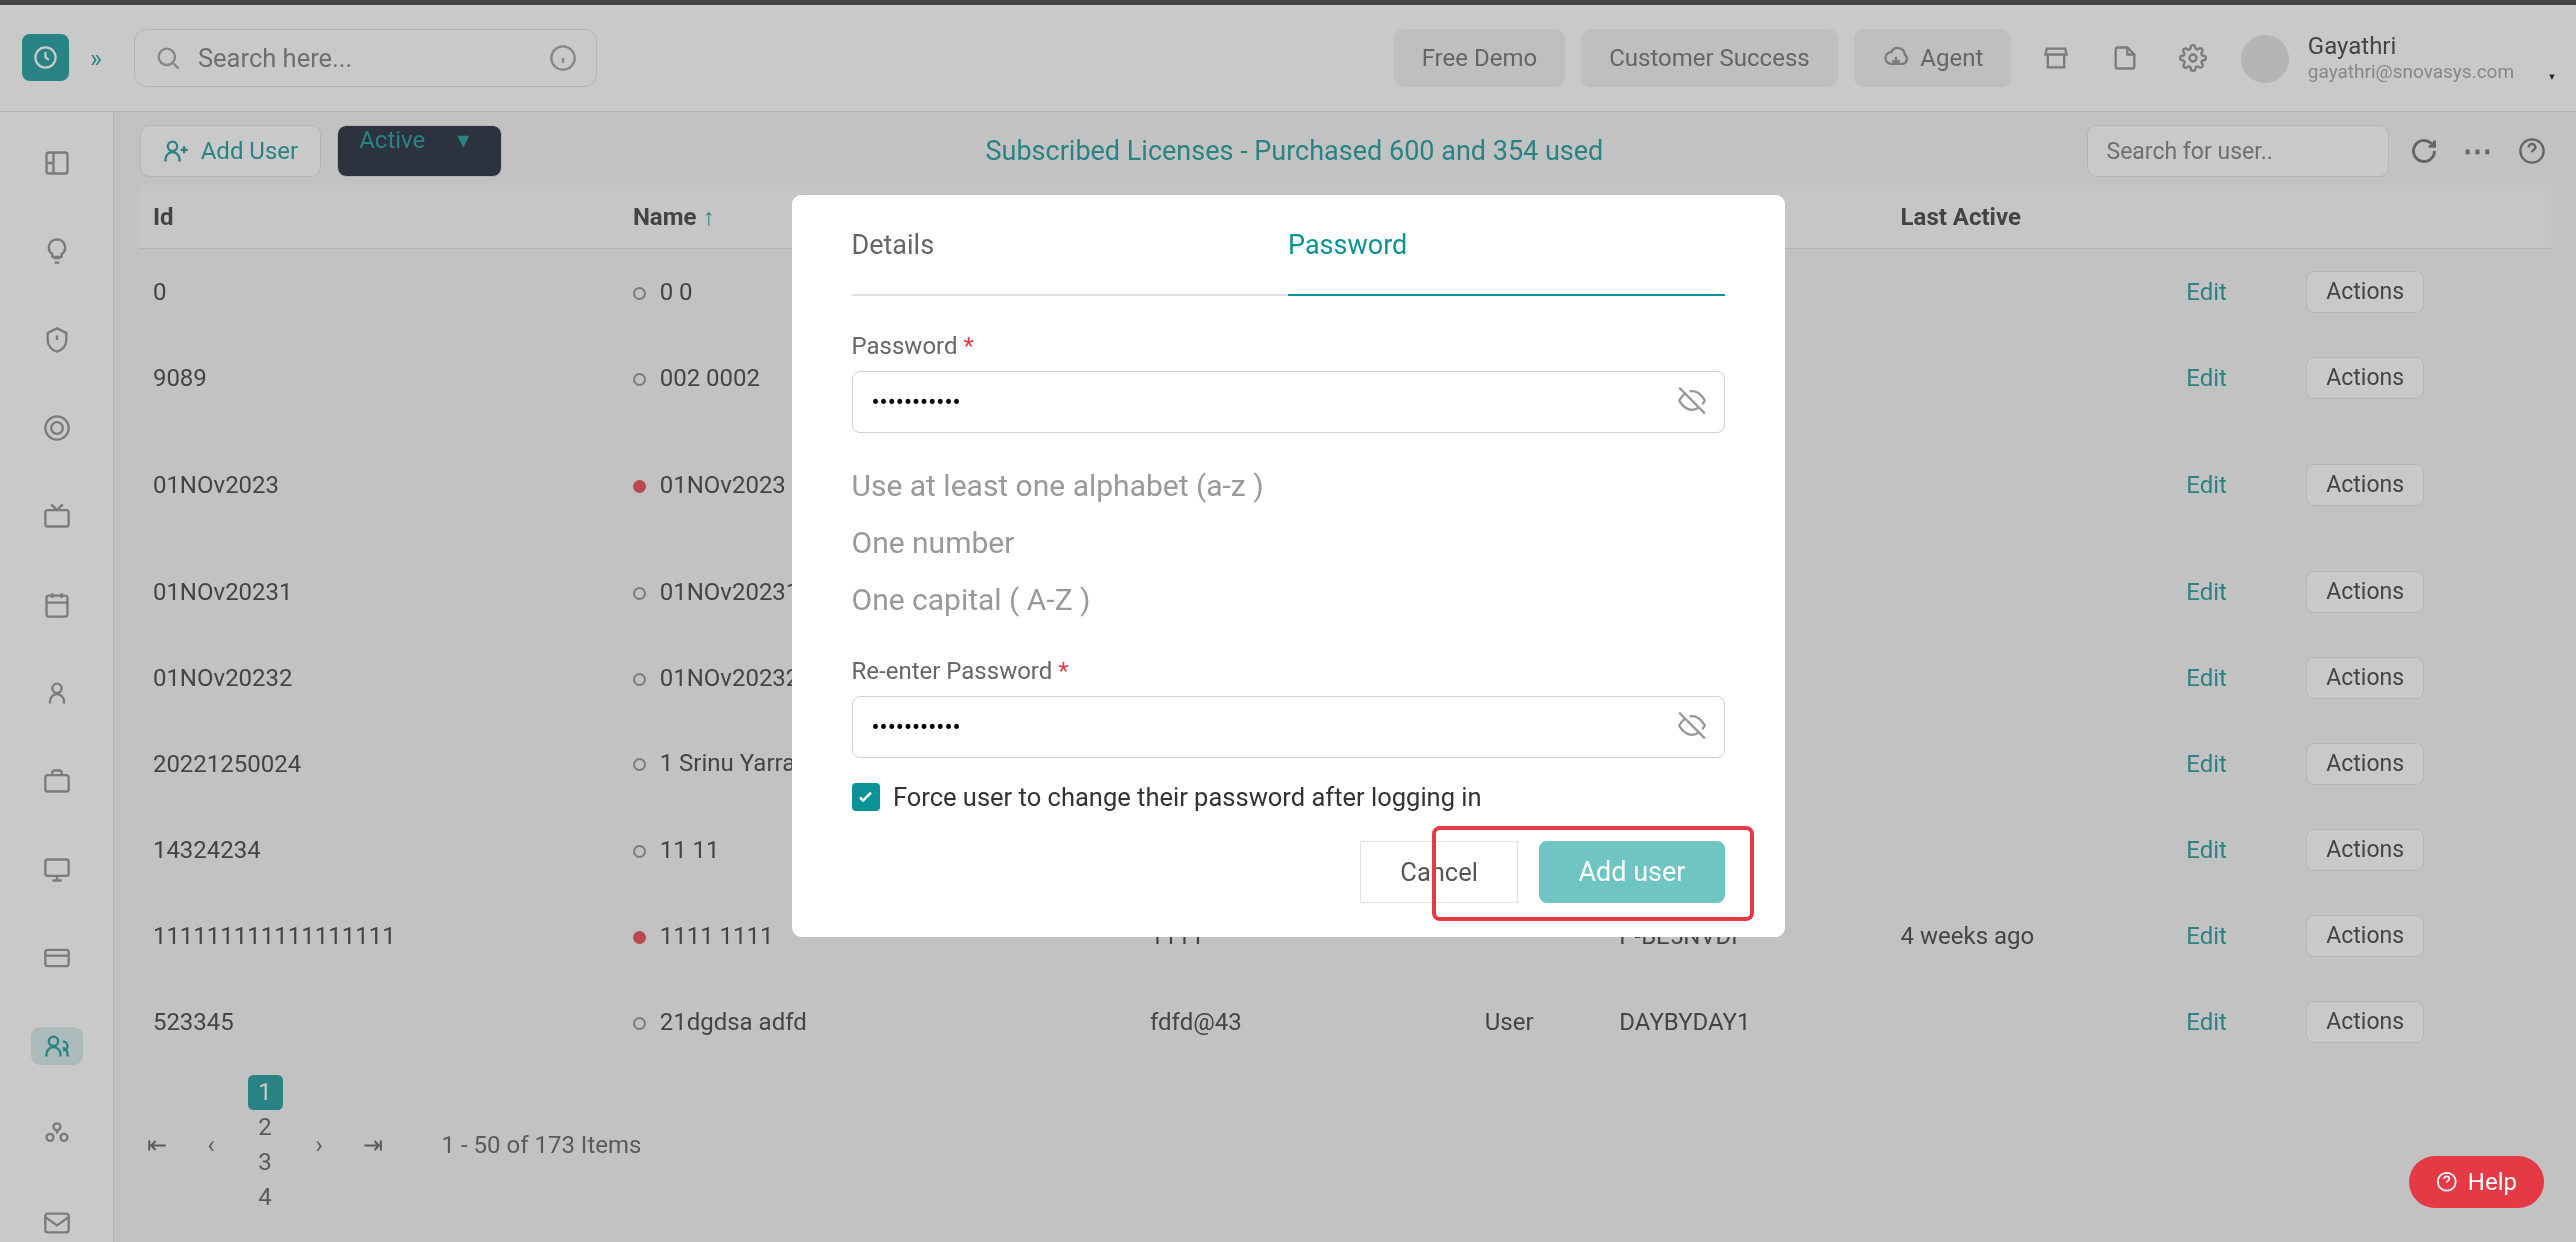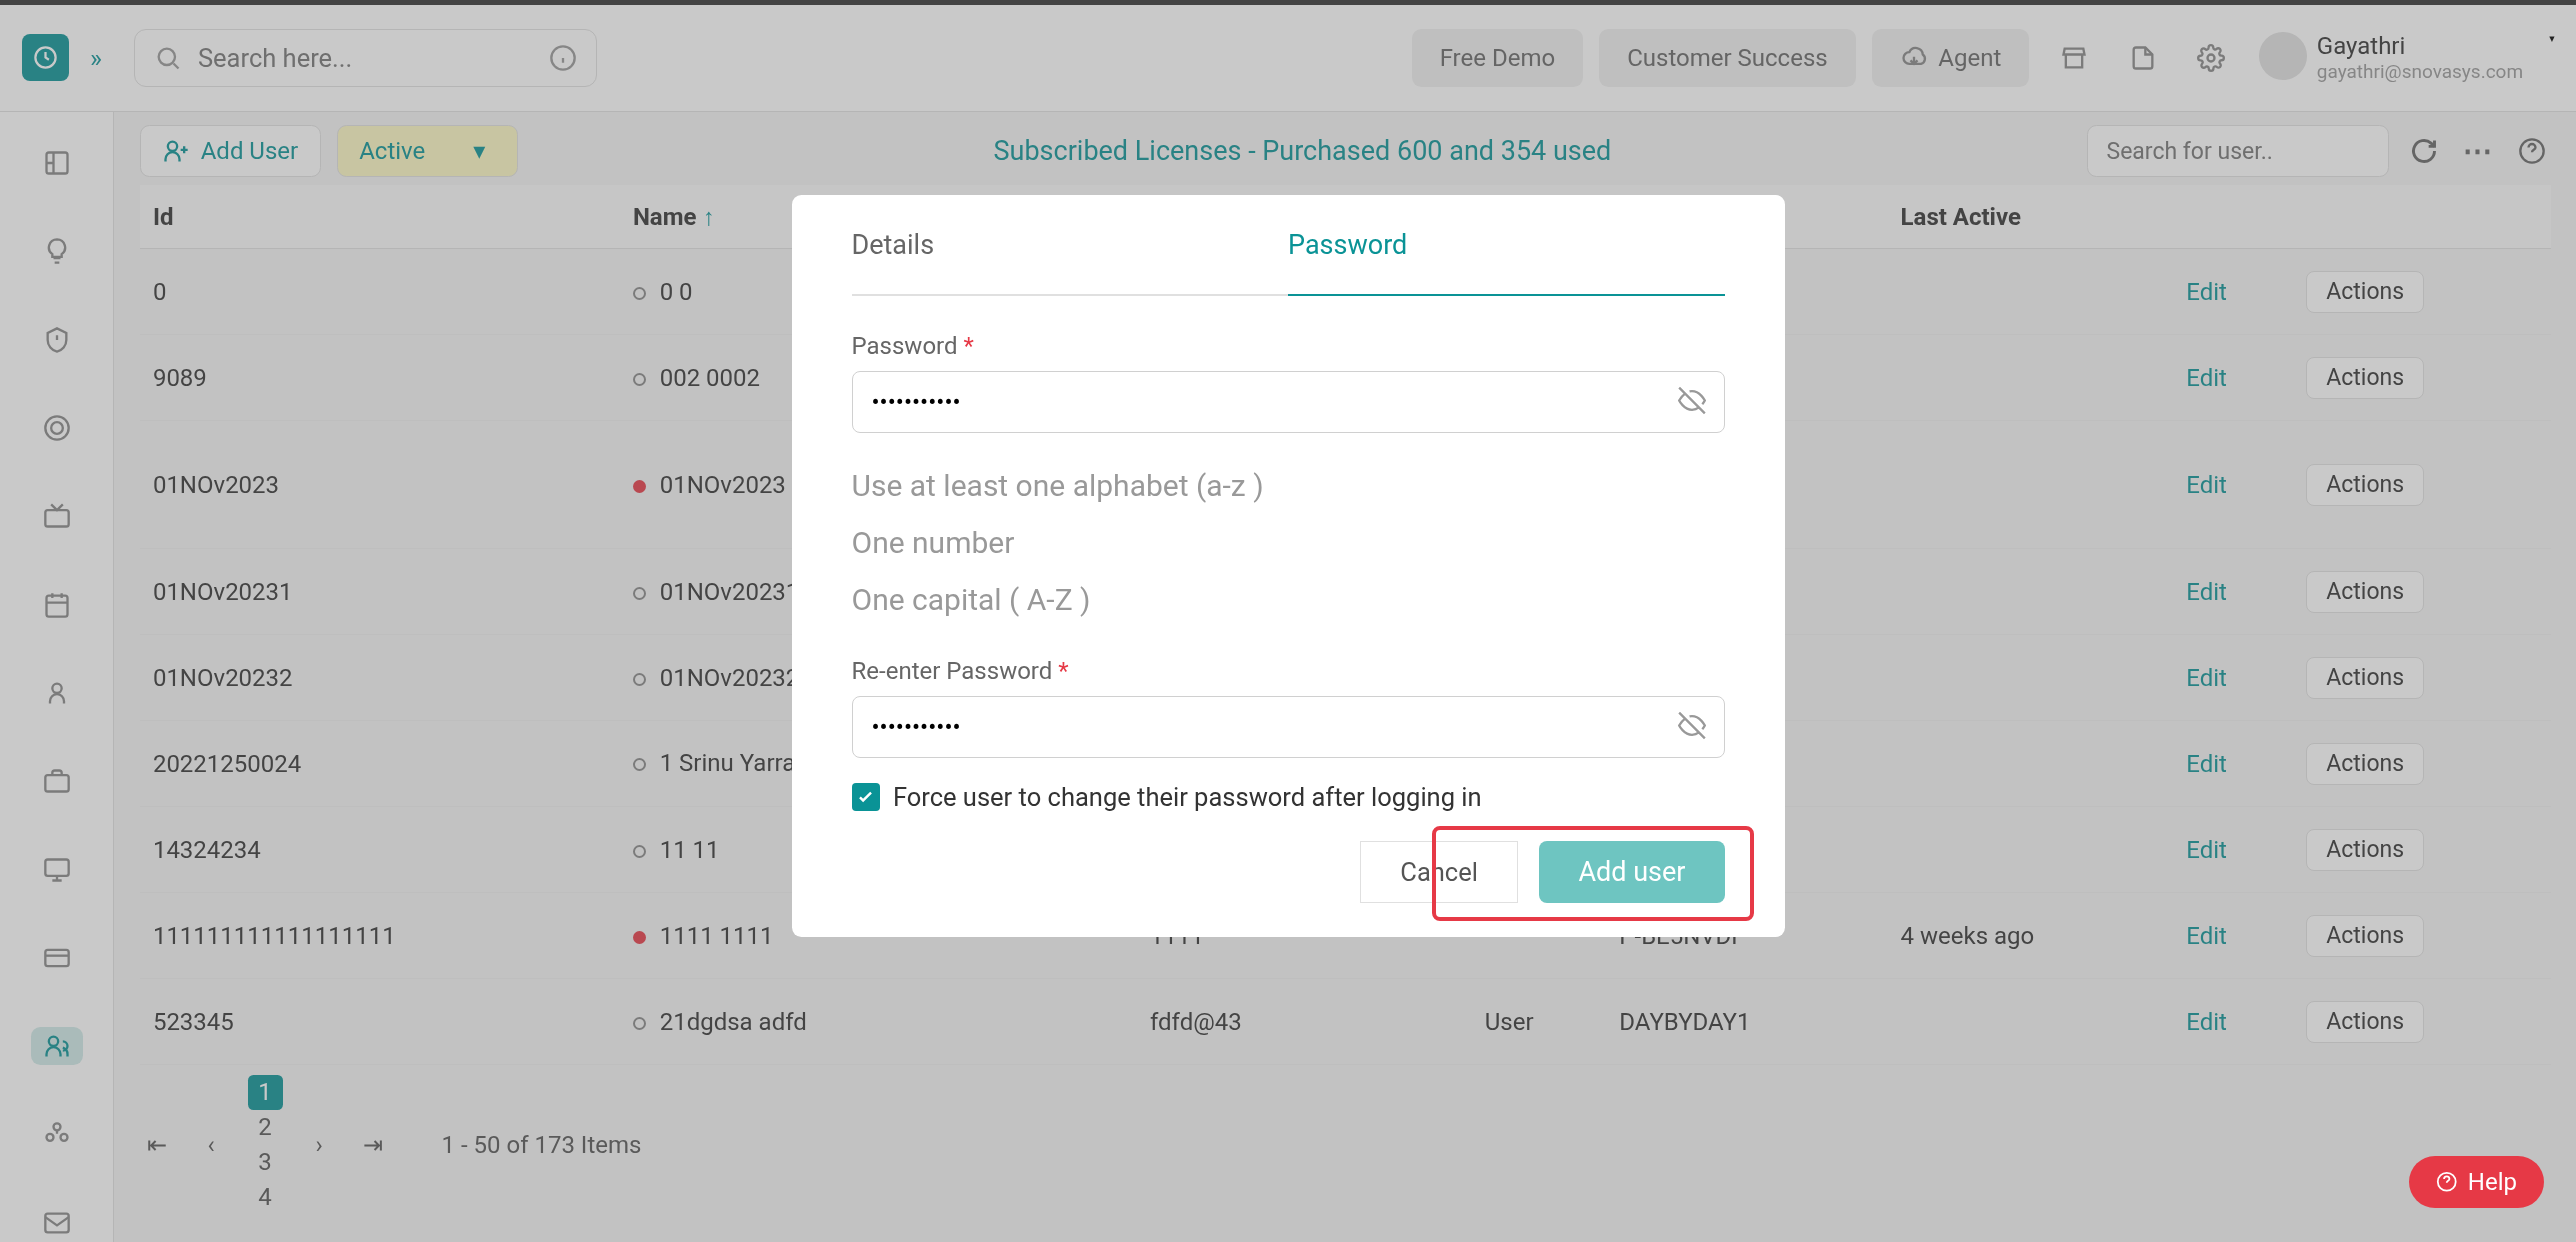--- a/index.html
+++ b/index.html
@@ -7,33 +7,33 @@
 .topbar-dark{height:4.7px;background:#333;width:100%}
 .topbar{position:absolute;top:4.7px;left:0;right:0;height:107px;background:#fff;display:flex;align-items:center;padding:0 21.5px;border-bottom:0.7px solid #e0e0e0}
 .logo{width:47px;height:47px;border-radius:8px;background:#0a9396;display:flex;align-items:center;justify-content:center;margin-right:21.5px}
 .logo svg{width:27px;height:27px}
 .collapse-btn{color:#0a9396;font-size:25.5px;margin-right:32px;cursor:pointer}
 .search-wrap{flex:0 0 463px;height:58px;border:1.3px solid #e0e0e0;border-radius:12px;display:flex;align-items:center;padding:0 19px;gap:16px}
 .search-wrap input{flex:1;border:none;outline:none;font-size:25.5px;color:#666}
 .spacer{flex:1}
 .top-btn{height:58px;padding:0 28px;background:#f0f0f0;border:none;border-radius:9.4px;font-size:24px;color:#666;margin-left:16px;display:flex;align-items:center;gap:10.7px;cursor:pointer}
 .icon-btn{width:47px;height:47px;display:flex;align-items:center;justify-content:center;color:#888;margin-left:21.5px;cursor:pointer}
-.user-info{display:flex;align-items:flex-start;margin-left:24px;gap:10px}
+.user-info{display:flex;align-items:flex-end;margin-left:24px;gap:19px}
 .avatar{width:48px;height:48px;border-radius:50%;background:#e0e0e0}
 .user-text{display:flex;flex-direction:column}
 .user-name{font-size:24px;color:#333}
 .user-email{font-size:19px;color:#999}
 .chevron{margin-left:16px;cursor:pointer}
 .sidebar{position:absolute;top:112px;left:0;width:114px;bottom:0;background:#fff;border-right:0.7px solid #e0e0e0;display:flex;flex-direction:column;align-items:center;padding-top:32px;gap:50px}
 .sb-item{width:52px;height:52px;display:flex;align-items:center;justify-content:center;color:#888;border-radius:9.4px;cursor:pointer}
 .sb-item.active{background:#d0eae8;color:#0a9396}
 .main{position:absolute;top:112px;left:114px;right:0;bottom:0;padding:13.4px 25.5px}
 .toolbar{display:flex;align-items:center;gap:16px;margin-bottom:8px}
 .add-user-btn{height:52px;padding:0 21.5px;border:1.3px solid #e0e0e0;border-radius:9.4px;background:#fff;color:#0a9396;font-size:24px;display:flex;align-items:center;gap:10.7px;cursor:pointer}
-.active-dd{height:52px;padding:0 32px 0 21.5px;border:1.3px solid #e0e0e0;border-radius:9.4px;background:#fef9c3;color:#0a9396;font-size:24px;display:flex;align-items:center;gap:48px;cursor:pointer}
+.active-dd{height:52px;padding:0 32px 0 21.5px;border:1.3px solid #e0e0e0;border-radius:9.4px;background:#0f172a;color:#0a9396;font-size:24px;display:flex;align-items:flex-start;gap:32px;cursor:pointer}
 .subscribed{flex:1;text-align:center;font-size:27px;color:#0a9396}
 .search-user{width:302px;height:52px;border:1.3px solid #e0e0e0;border-radius:9.4px;padding:0 19px;font-size:23px;color:#666;outline:none;background:#fff}
 .tb-icon{width:38px;height:38px;display:flex;align-items:center;justify-content:center;color:#666;cursor:pointer}
 .table{width:100%;border-collapse:collapse}
 .table th{text-align:left;font-size:24px;color:#333;padding:17.4px 13.4px;font-weight:700;background:#fafafa}
 .table td{font-size:24px;color:#333;padding:21.5px 13.4px;border-bottom:0.7px solid #eee}
 .table thead tr{border-bottom:1.3px solid #e0e0e0}
 .status-dot{display:inline-block;width:13.4px;height:13.4px;border-radius:50%;margin-right:13.4px;vertical-align:middle}
 .dot-green{border:2px solid #888}
 .dot-red{background:#e63946}

